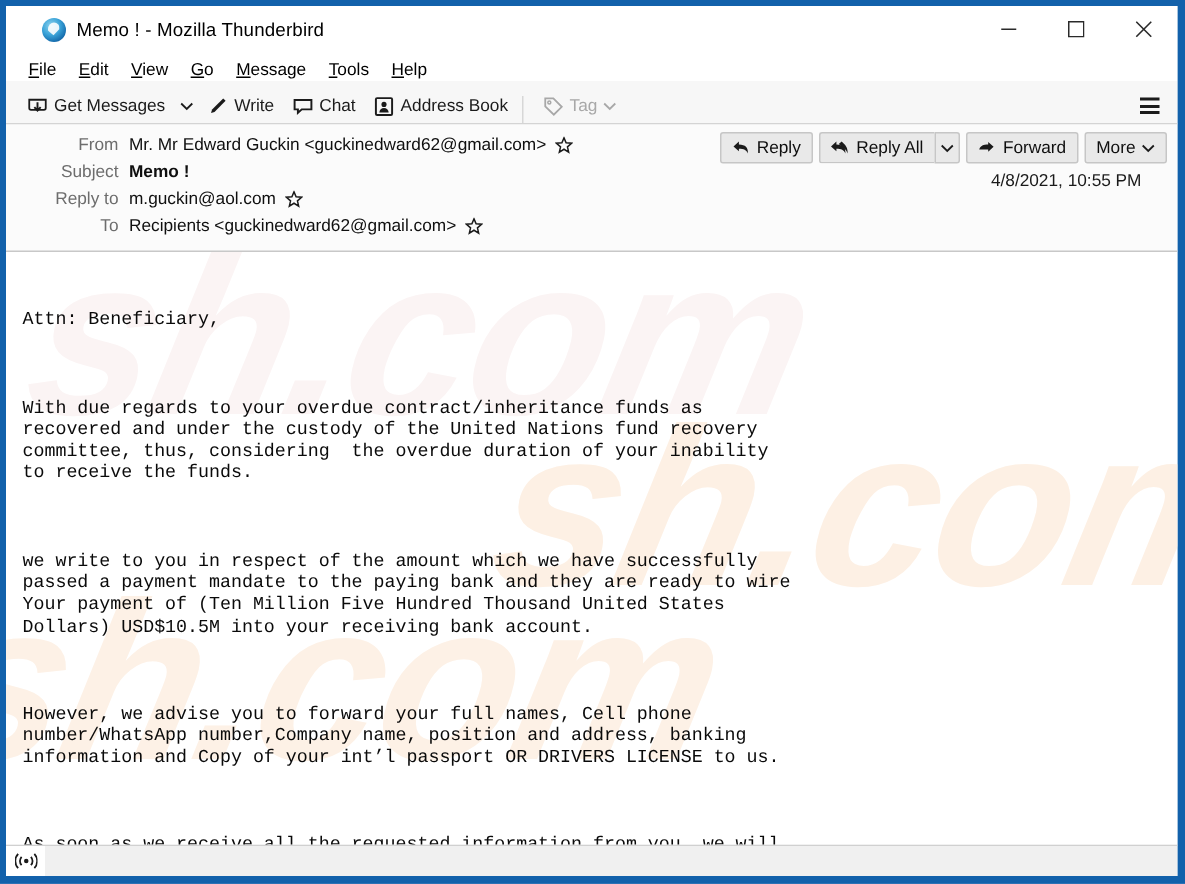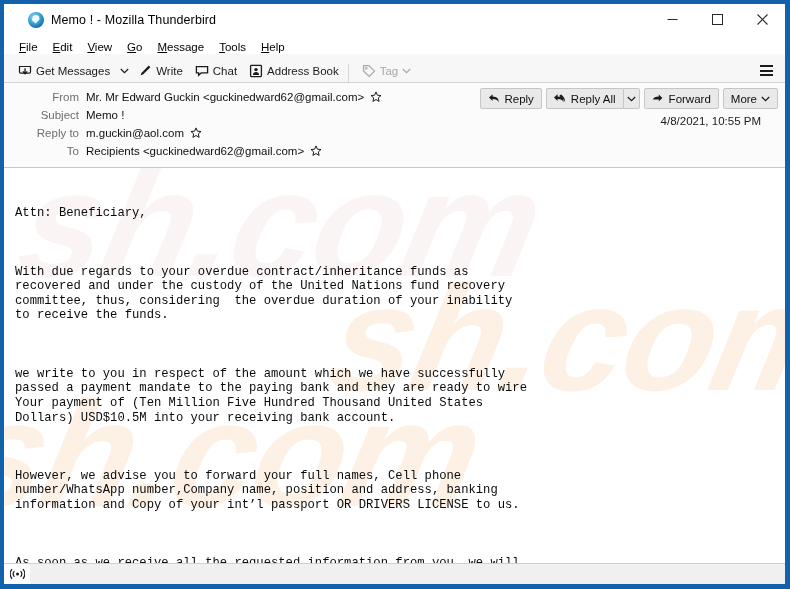--- a/index.html
+++ b/index.html
@@ -114,21 +114,21 @@
   }
   .hlabel {
     width: 72px; flex: 0 0 72px; text-align: right;
     font-size: 11.5px; color: #6d6d6d; padding-right: 7px;
     line-height: 16px; white-space: nowrap;
   }
   .hval {
     font-size: 11.5px; color: #0f0f0f; line-height: 16px;
     display: flex; align-items: center; gap: 4px;
   }
-  .hval.bold { font-weight: normal; }
+  .hval.bold { font-weight: bold; }
   .star {
     display: inline-block; width: 12px; height: 12px; flex: 0 0 12px;
     margin-left: 2px;
   }
   .hdr-actions {
     position: absolute; top: 5px; right: 7px;
     display: flex; align-items: flex-start; gap: 4px;
   }
   .abtn {
     display: flex; align-items: center; gap: 4px;

